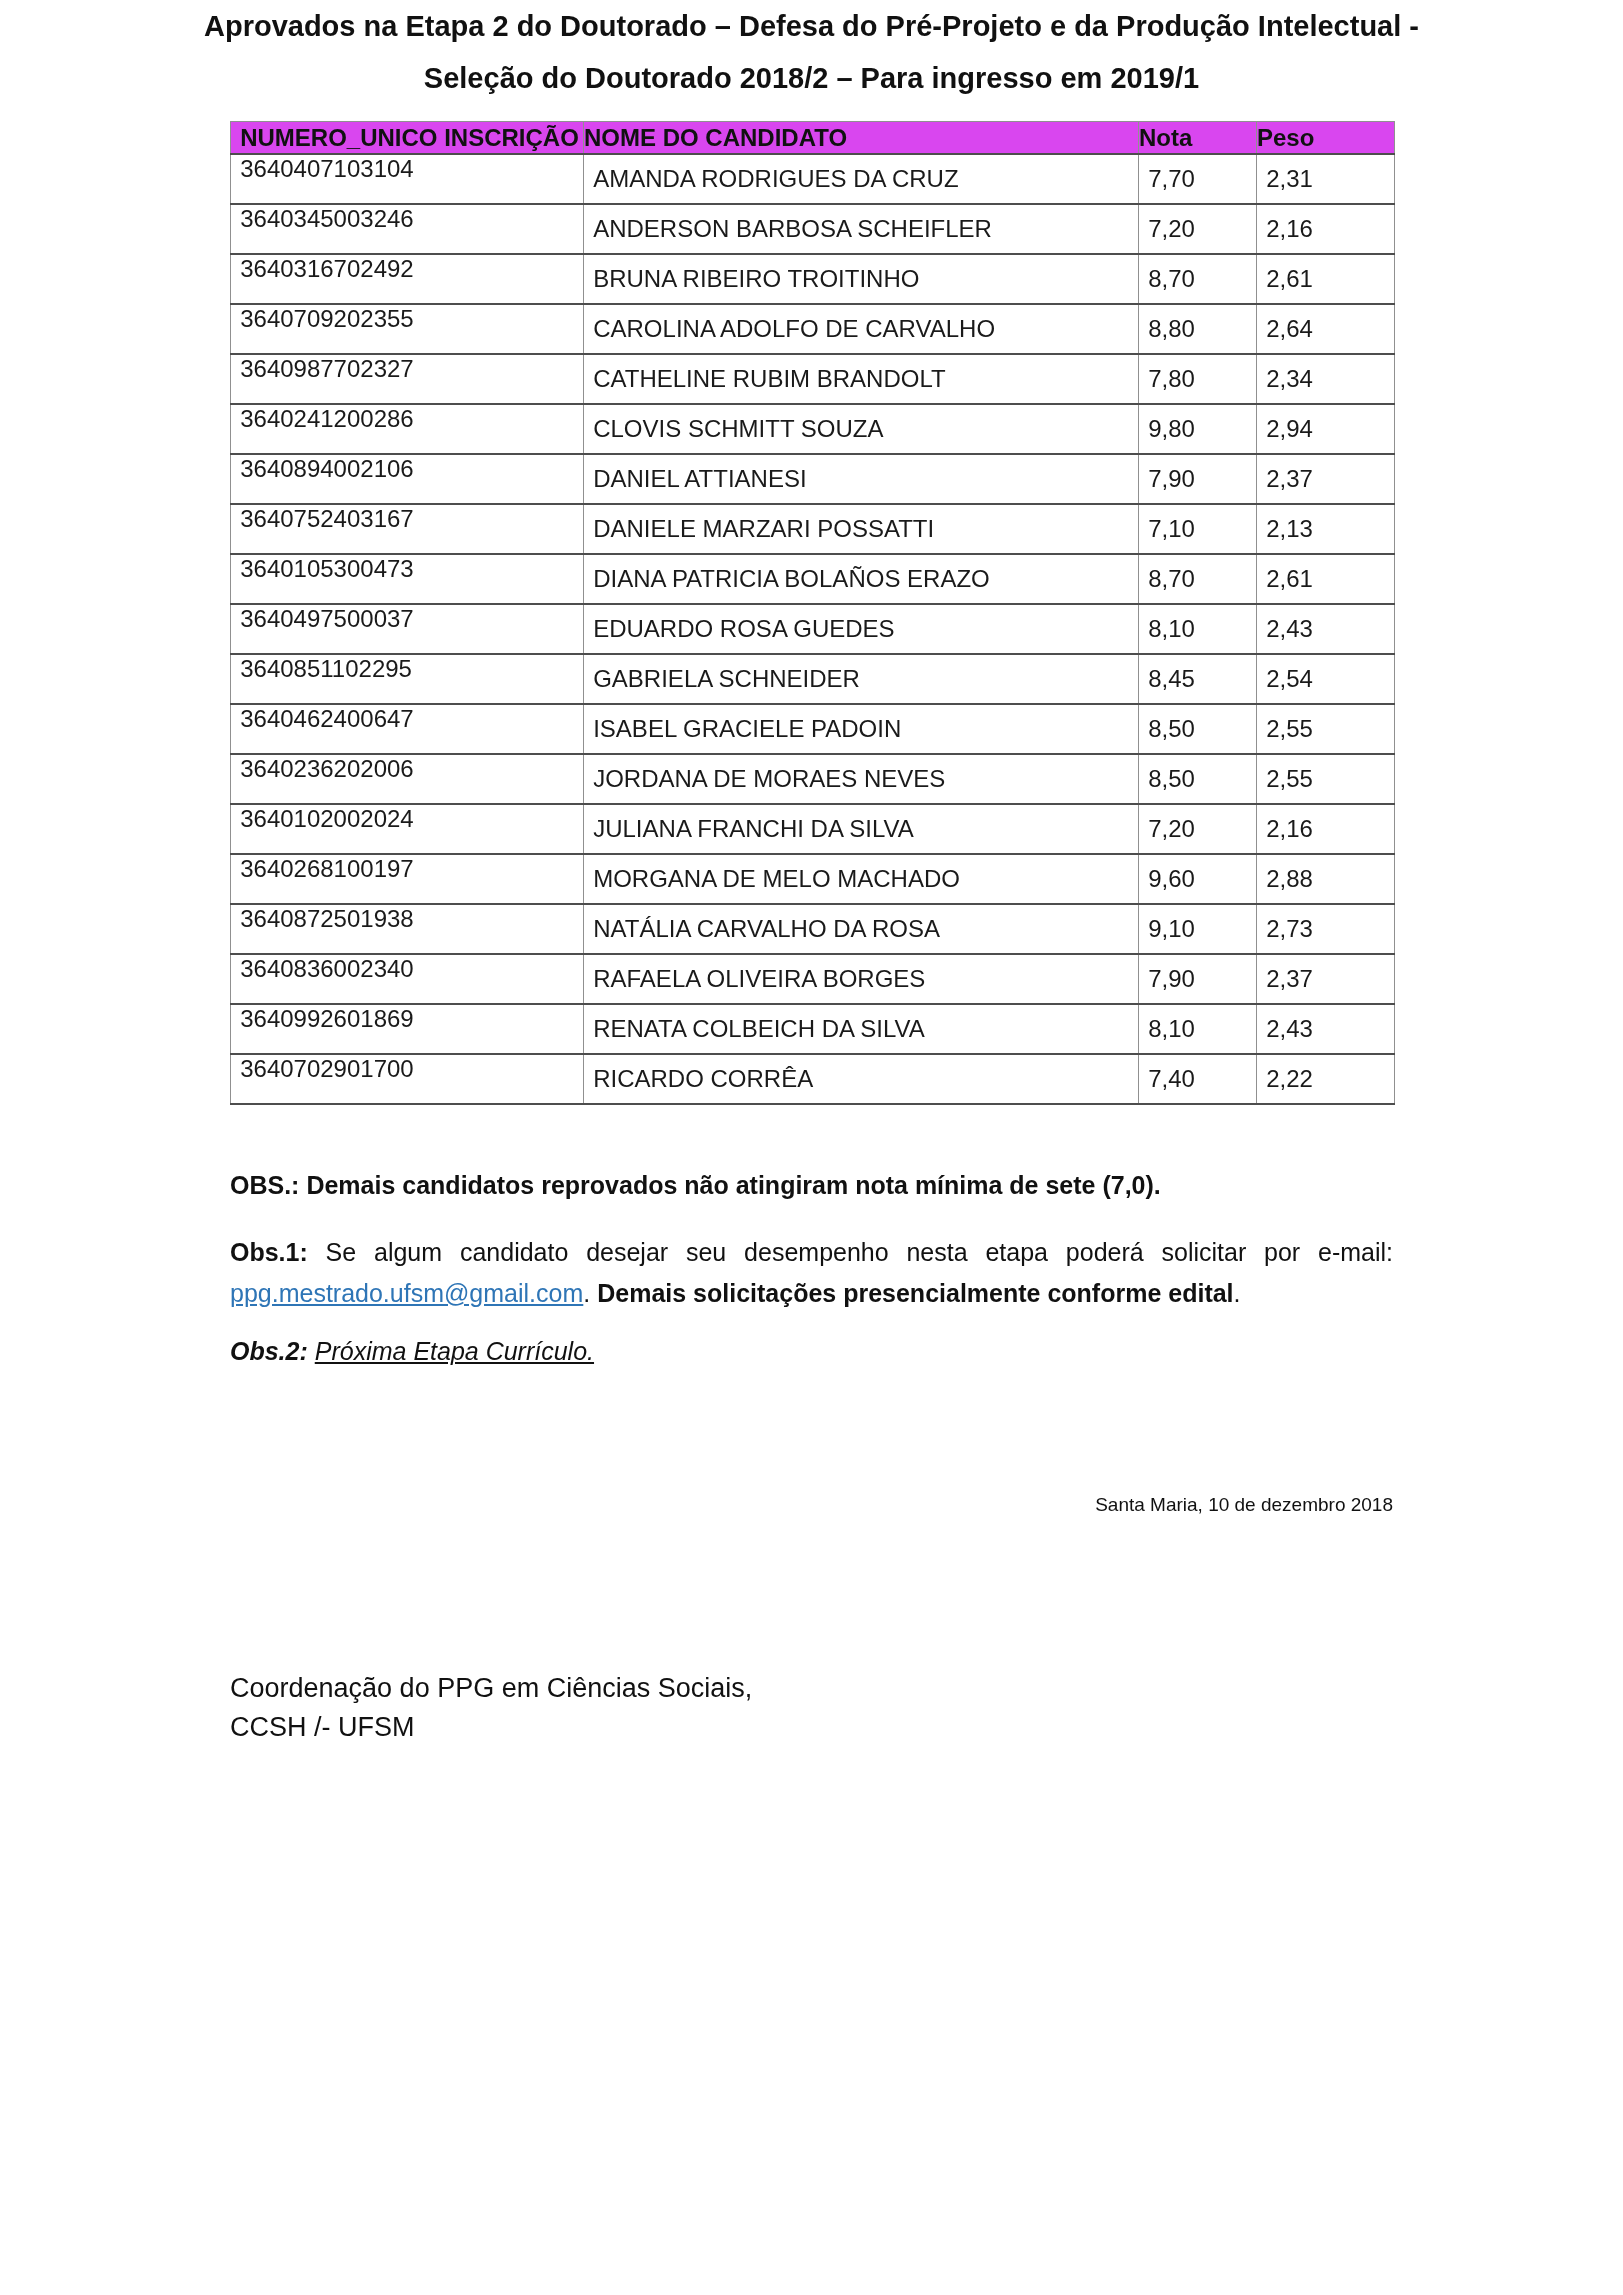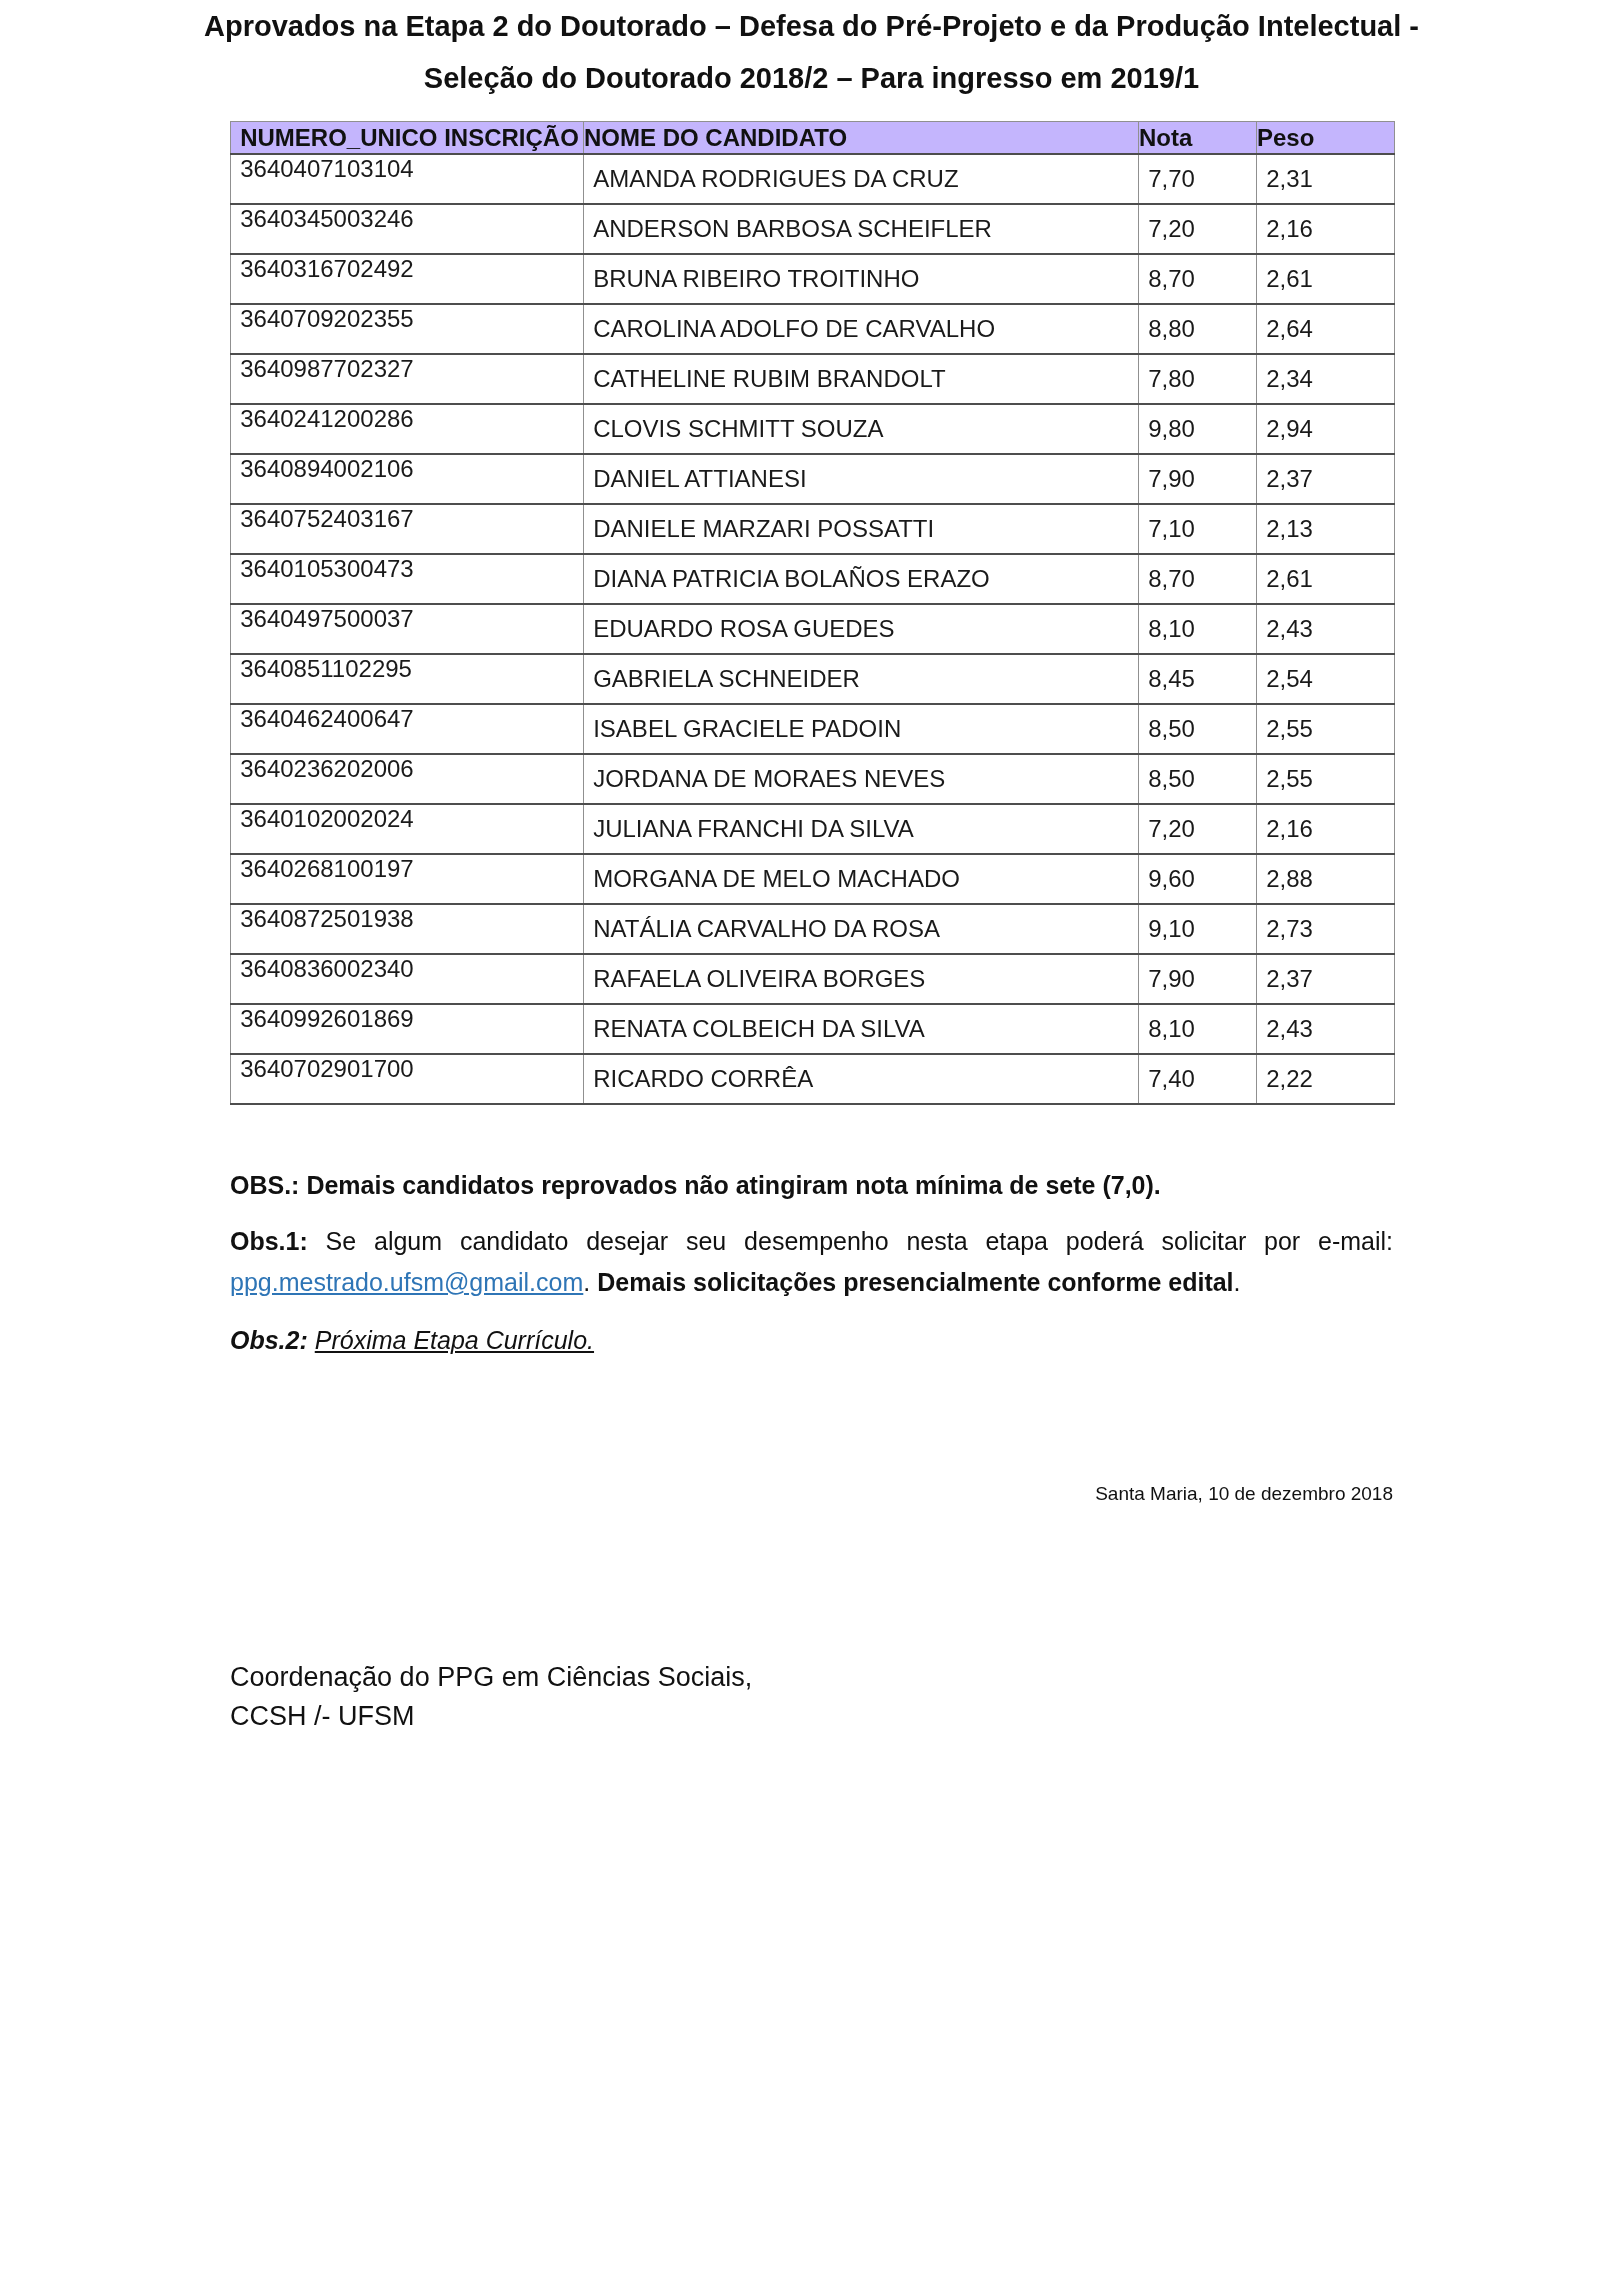--- a/index.html
+++ b/index.html
@@ -42,21 +42,21 @@
   table.doc-table th, table.doc-table td {
     border-left: 1.3px solid #909090;
     border-right: 1.3px solid #909090;
     border-top: 2px solid #4d4d4d;
     border-bottom: 2px solid #4d4d4d;
     padding: 0 0 0 9.2px;
     overflow: hidden;
     white-space: nowrap;
   }
   table.doc-table th {
-    background: #c4b5fd;
+    background: #d946ef;
     border-top: 1.3px solid #909090;
     height: 31px;
     font-size: 24px;
     font-weight: bold;
     color: #111111;
     text-align: left;
     vertical-align: middle;
   }
   table.doc-table th.c-center { text-align: left; padding-left: 0; }
   table.doc-table td {
@@ -74,21 +74,21 @@
   .para {
     font-size: 25px;
     line-height: 41px;
     color: #111111;
   }
   .obs-main {
     margin-top: 60px;
     font-weight: bold;
   }
   .obs1 {
-    margin-top: 15px;
+    margin-top: 26px;
     text-align: justify;
   }
   .obs2 {
     margin-top: 17px;
     font-style: italic;
   }
   .bold { font-weight: bold; }
   .u { text-decoration: underline; }
   a.email-link {
     color: #2E75B6;

